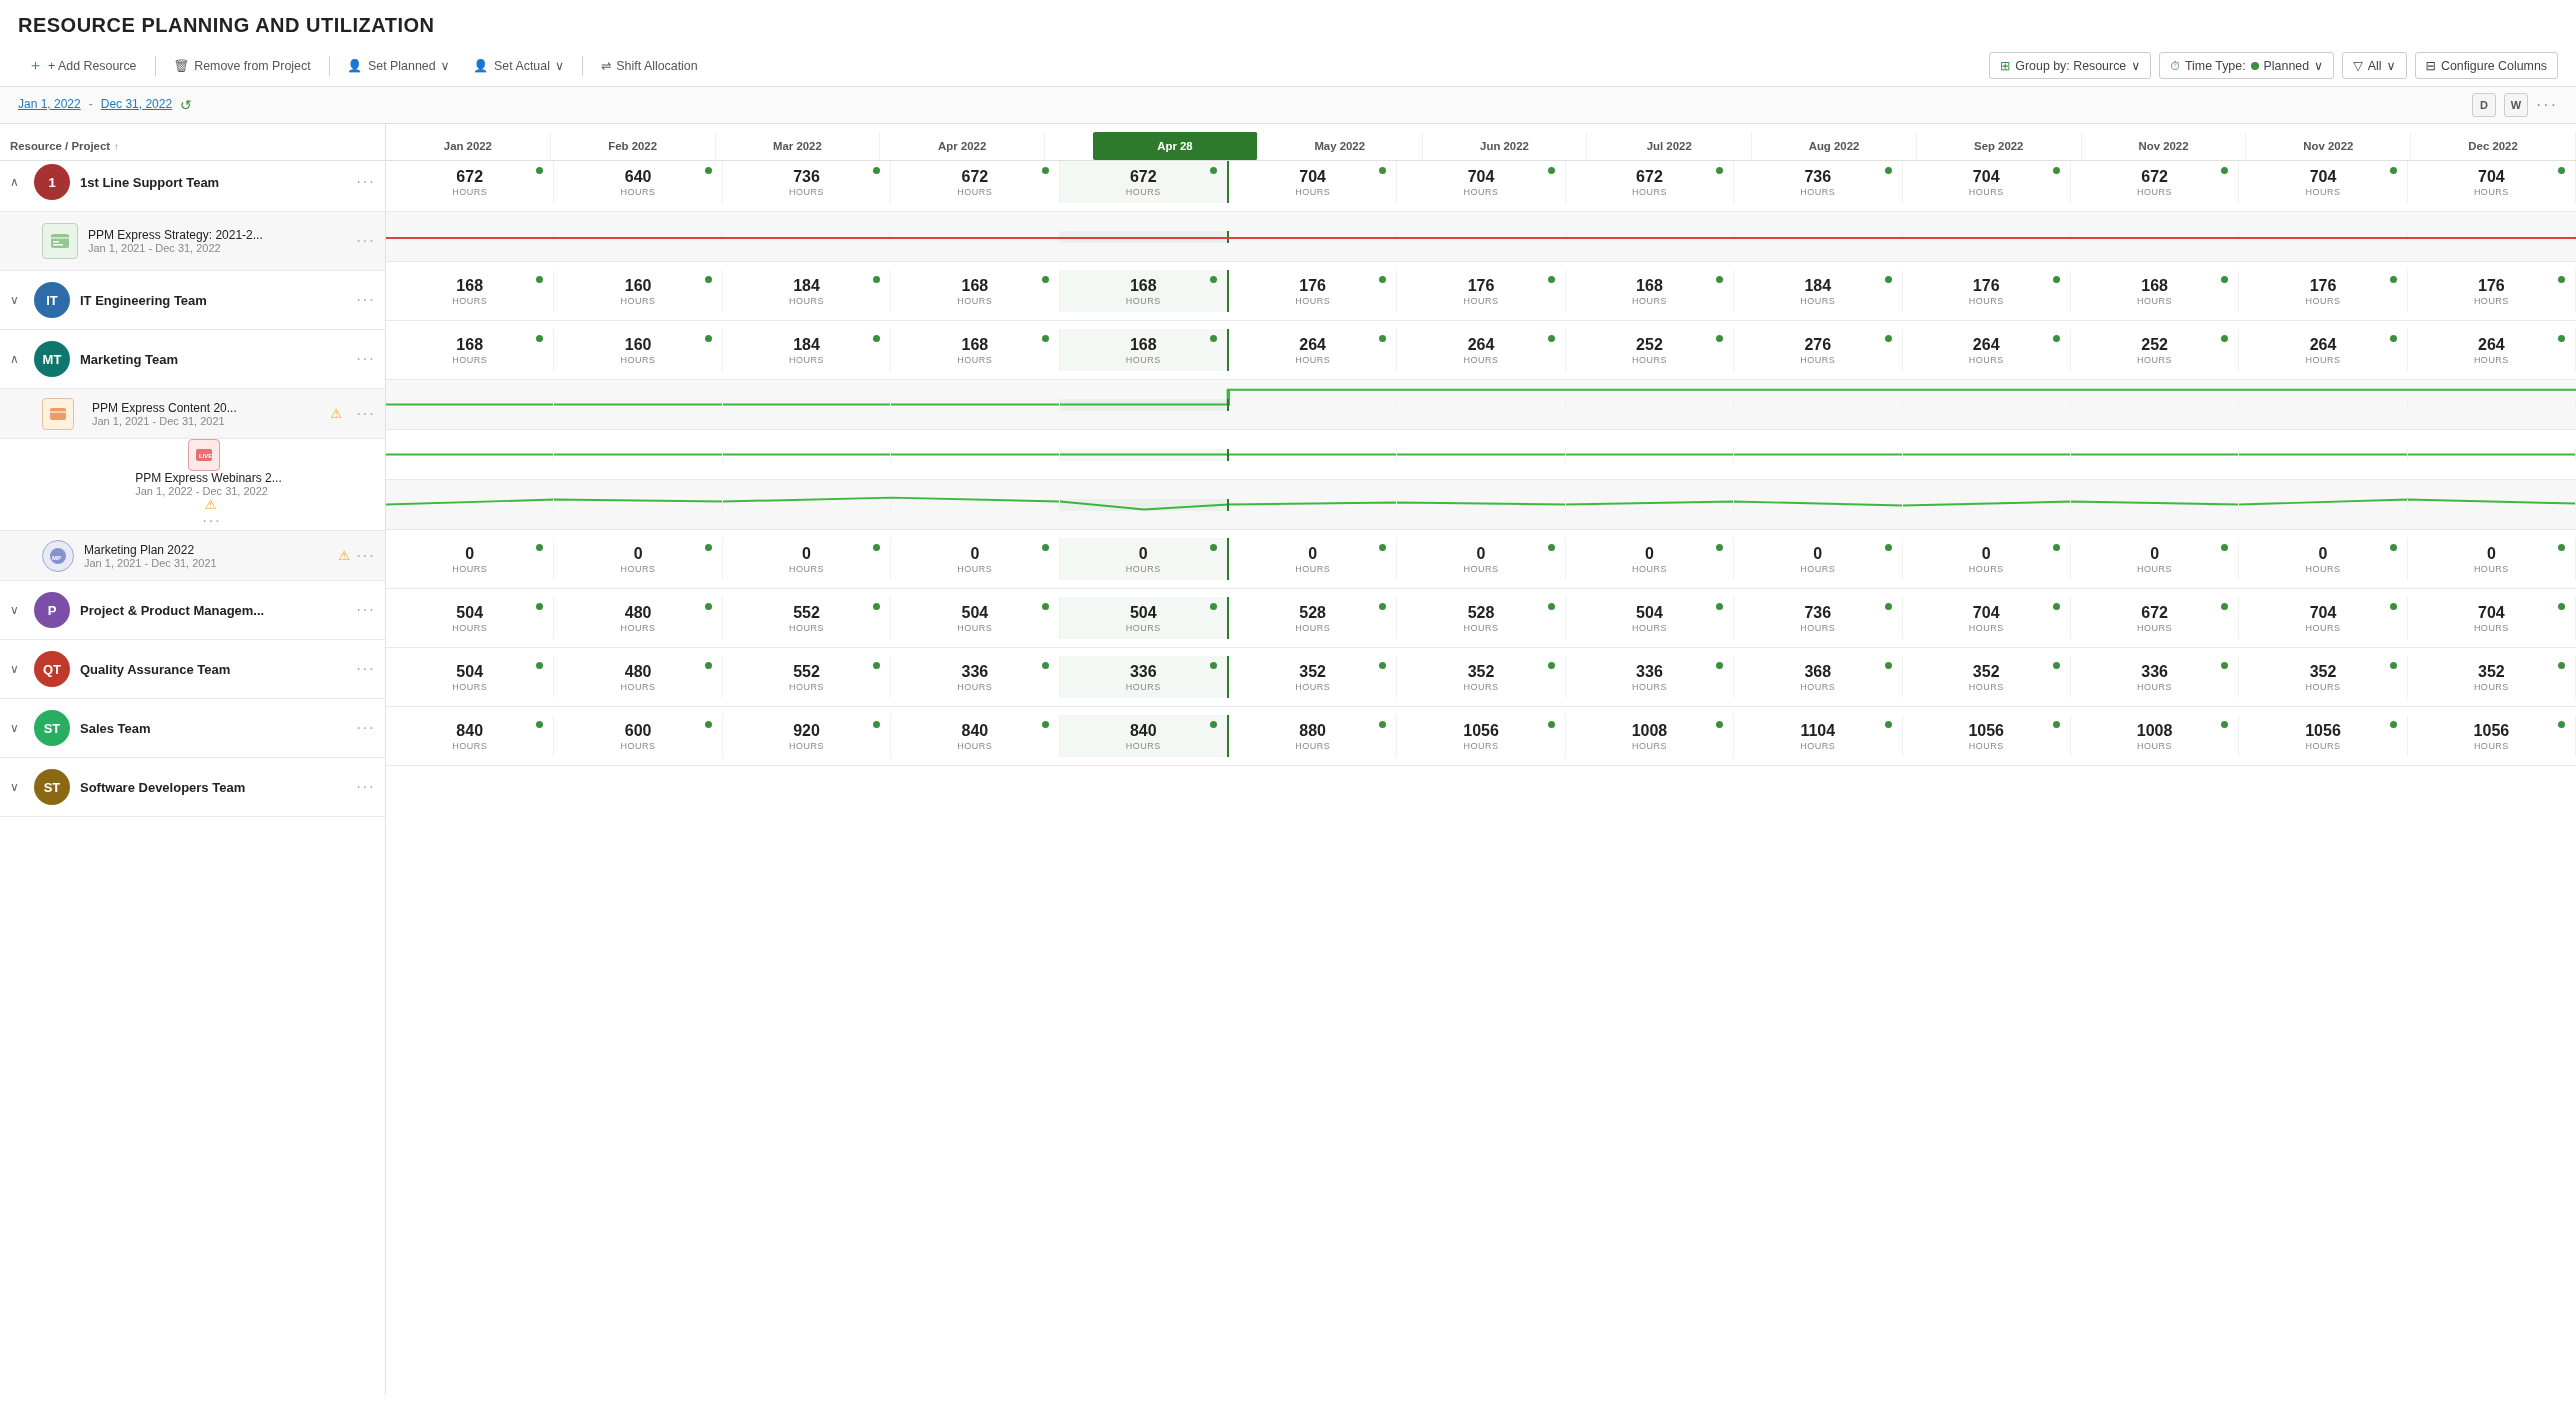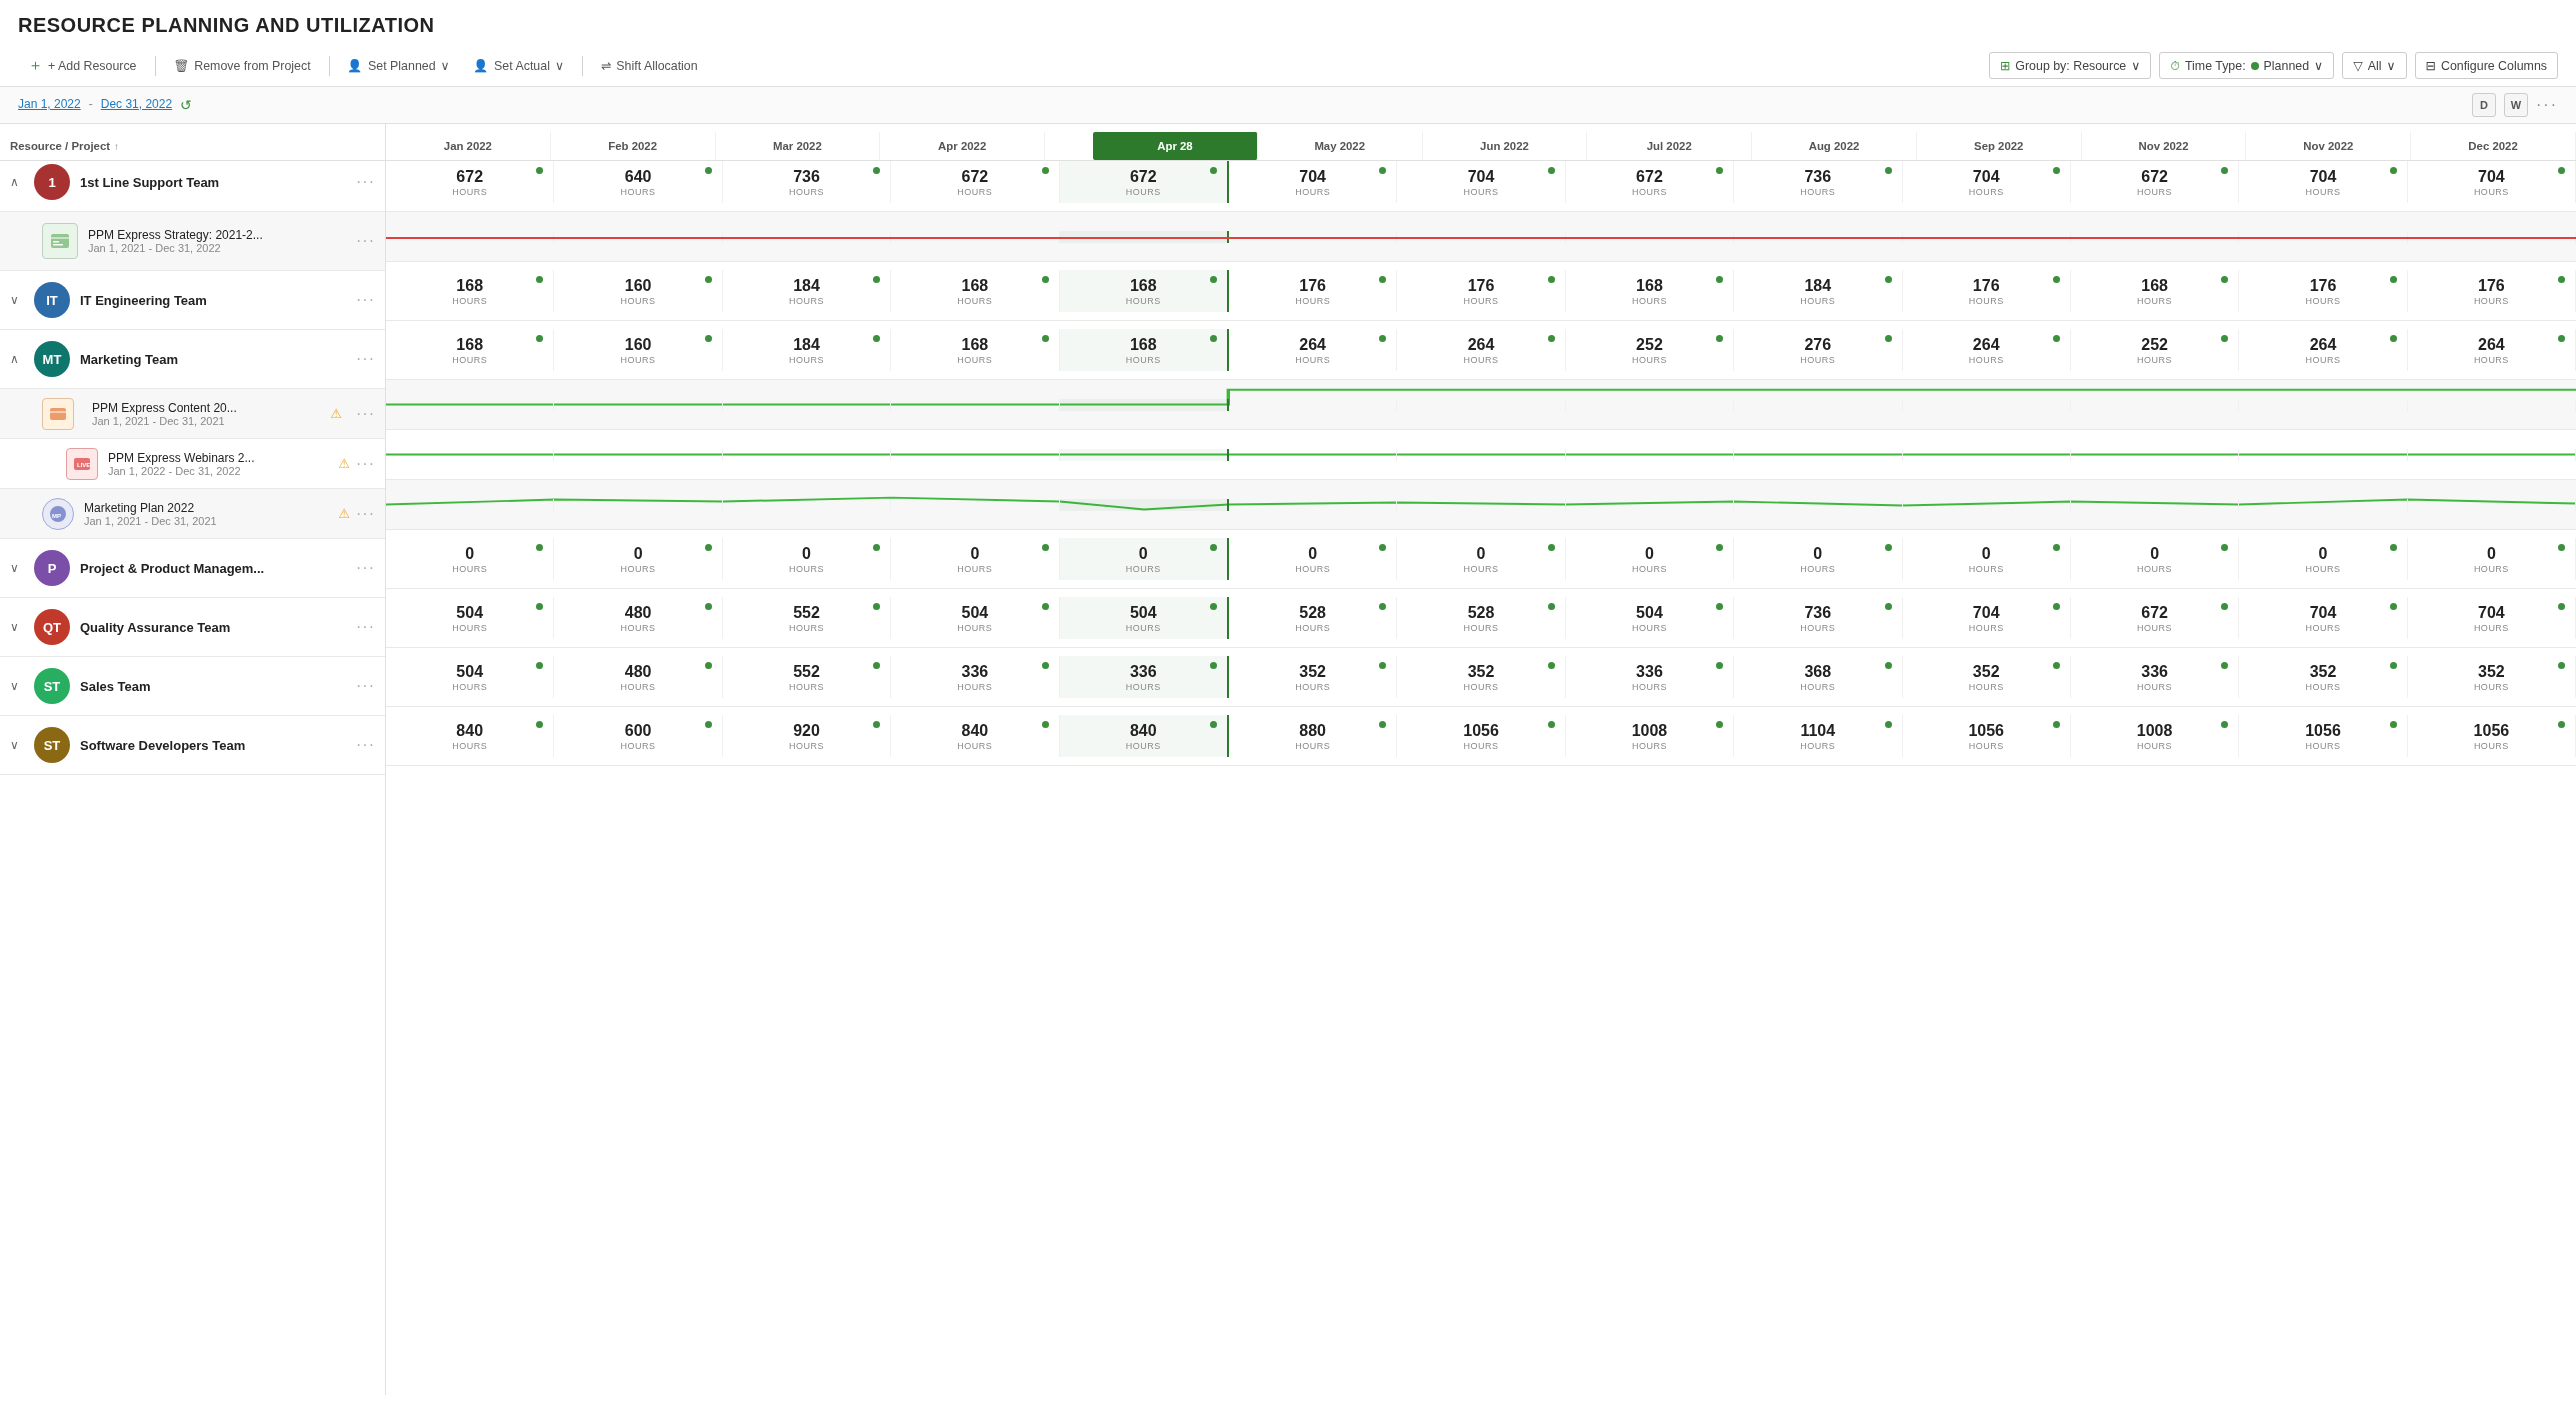--- a/index.html
+++ b/index.html
@@ -393,21 +393,21 @@
           </svg>
       </div>
       <div class="resource-info">
         <div class="resource-name" style="font-weight:500;font-size:12px;">PPM Express Content 20...</div>
         <div class="resource-sub">Jan 1, 2021 - Dec 31, 2021</div>
       </div>
       <span class="warn-icon">⚠</span>
       <span class="row-dots">···</span>
     </div>
 
-    <div class="resource-row" style="padding-left:66px; min-height:50px;">
+    <div class="resource-row" style="padding-left:42px; min-height:50px;flex-direction:column;">
       <div class="avatar-square" style="background:#ffe8e8;border:1px solid #e0a0a0; width:32px;height:32px;">
         <svg width="18" height="14" viewBox="0 0 18 14">
             <rect x="1" y="1" width="16" height="12" rx="2" fill="#e05050" opacity="0.8"></rect>
             <text x="4" y="10" font-size="6" fill="#fff">LIVE</text>
           </svg>
       </div>
       <div class="resource-info">
         <div class="resource-name" style="font-weight:500;font-size:12px;">PPM Express Webinars 2...</div>
         <div class="resource-sub">Jan 1, 2022 - Dec 31, 2022</div>
       </div>

